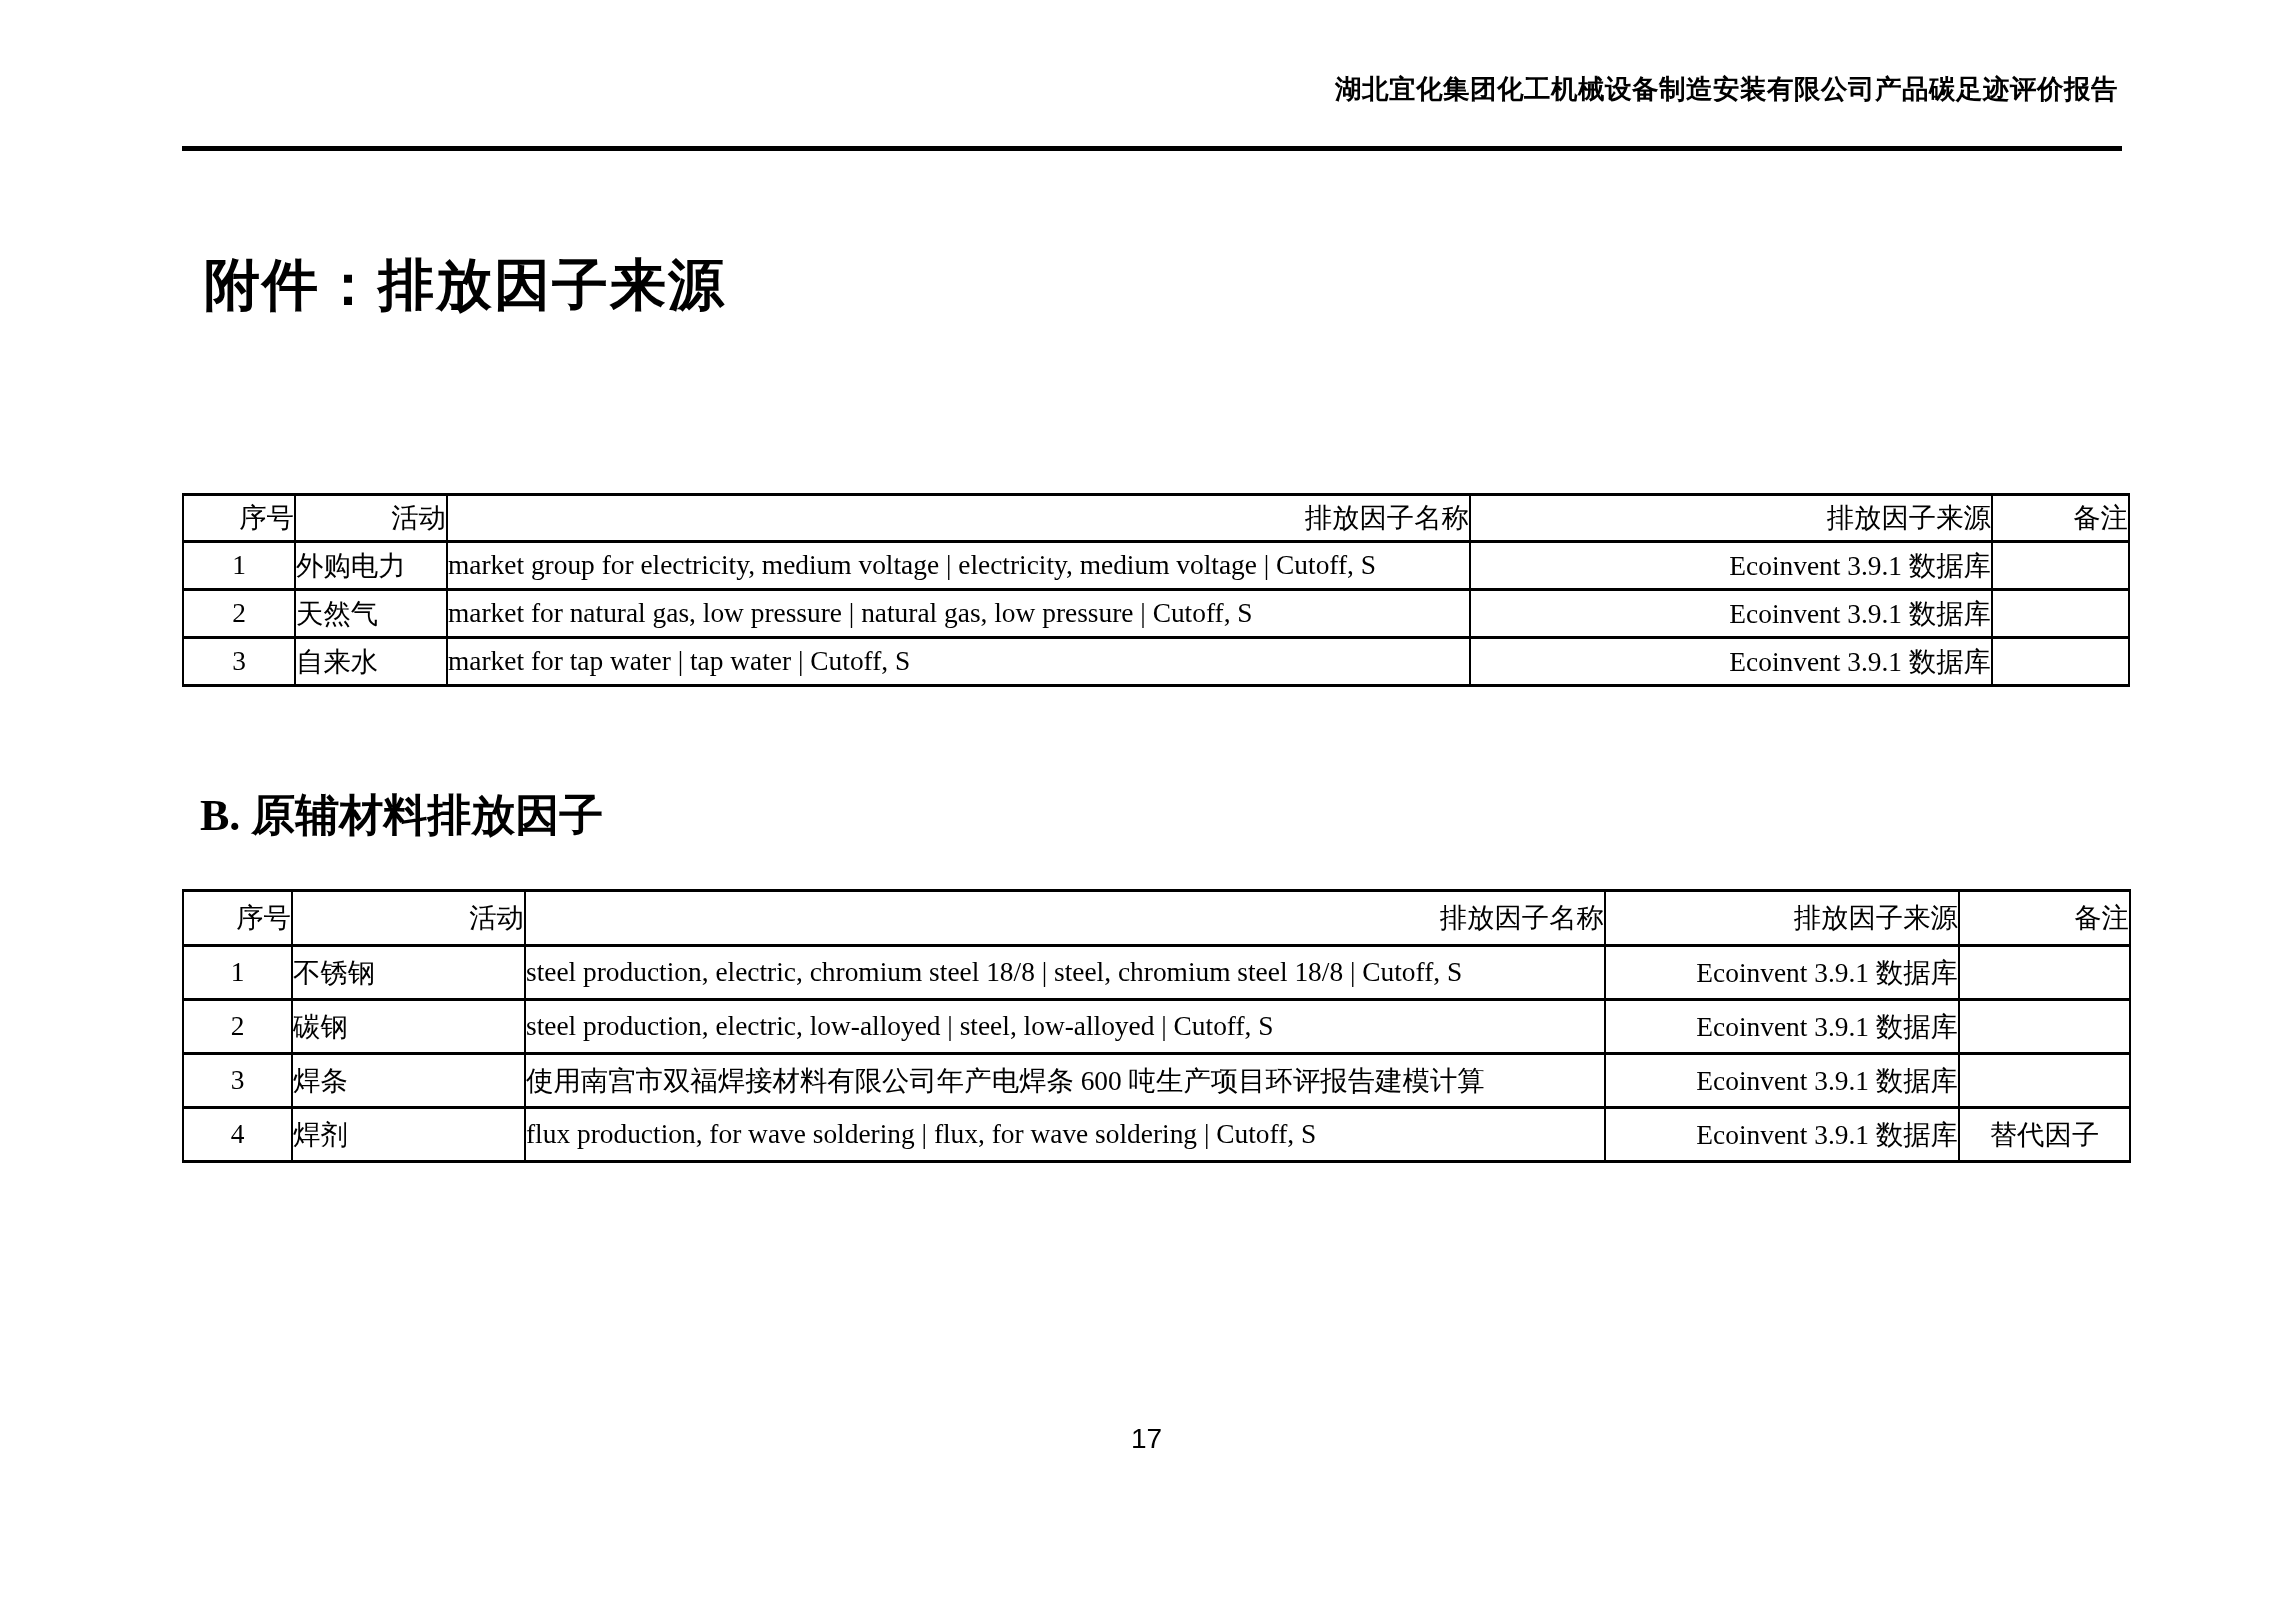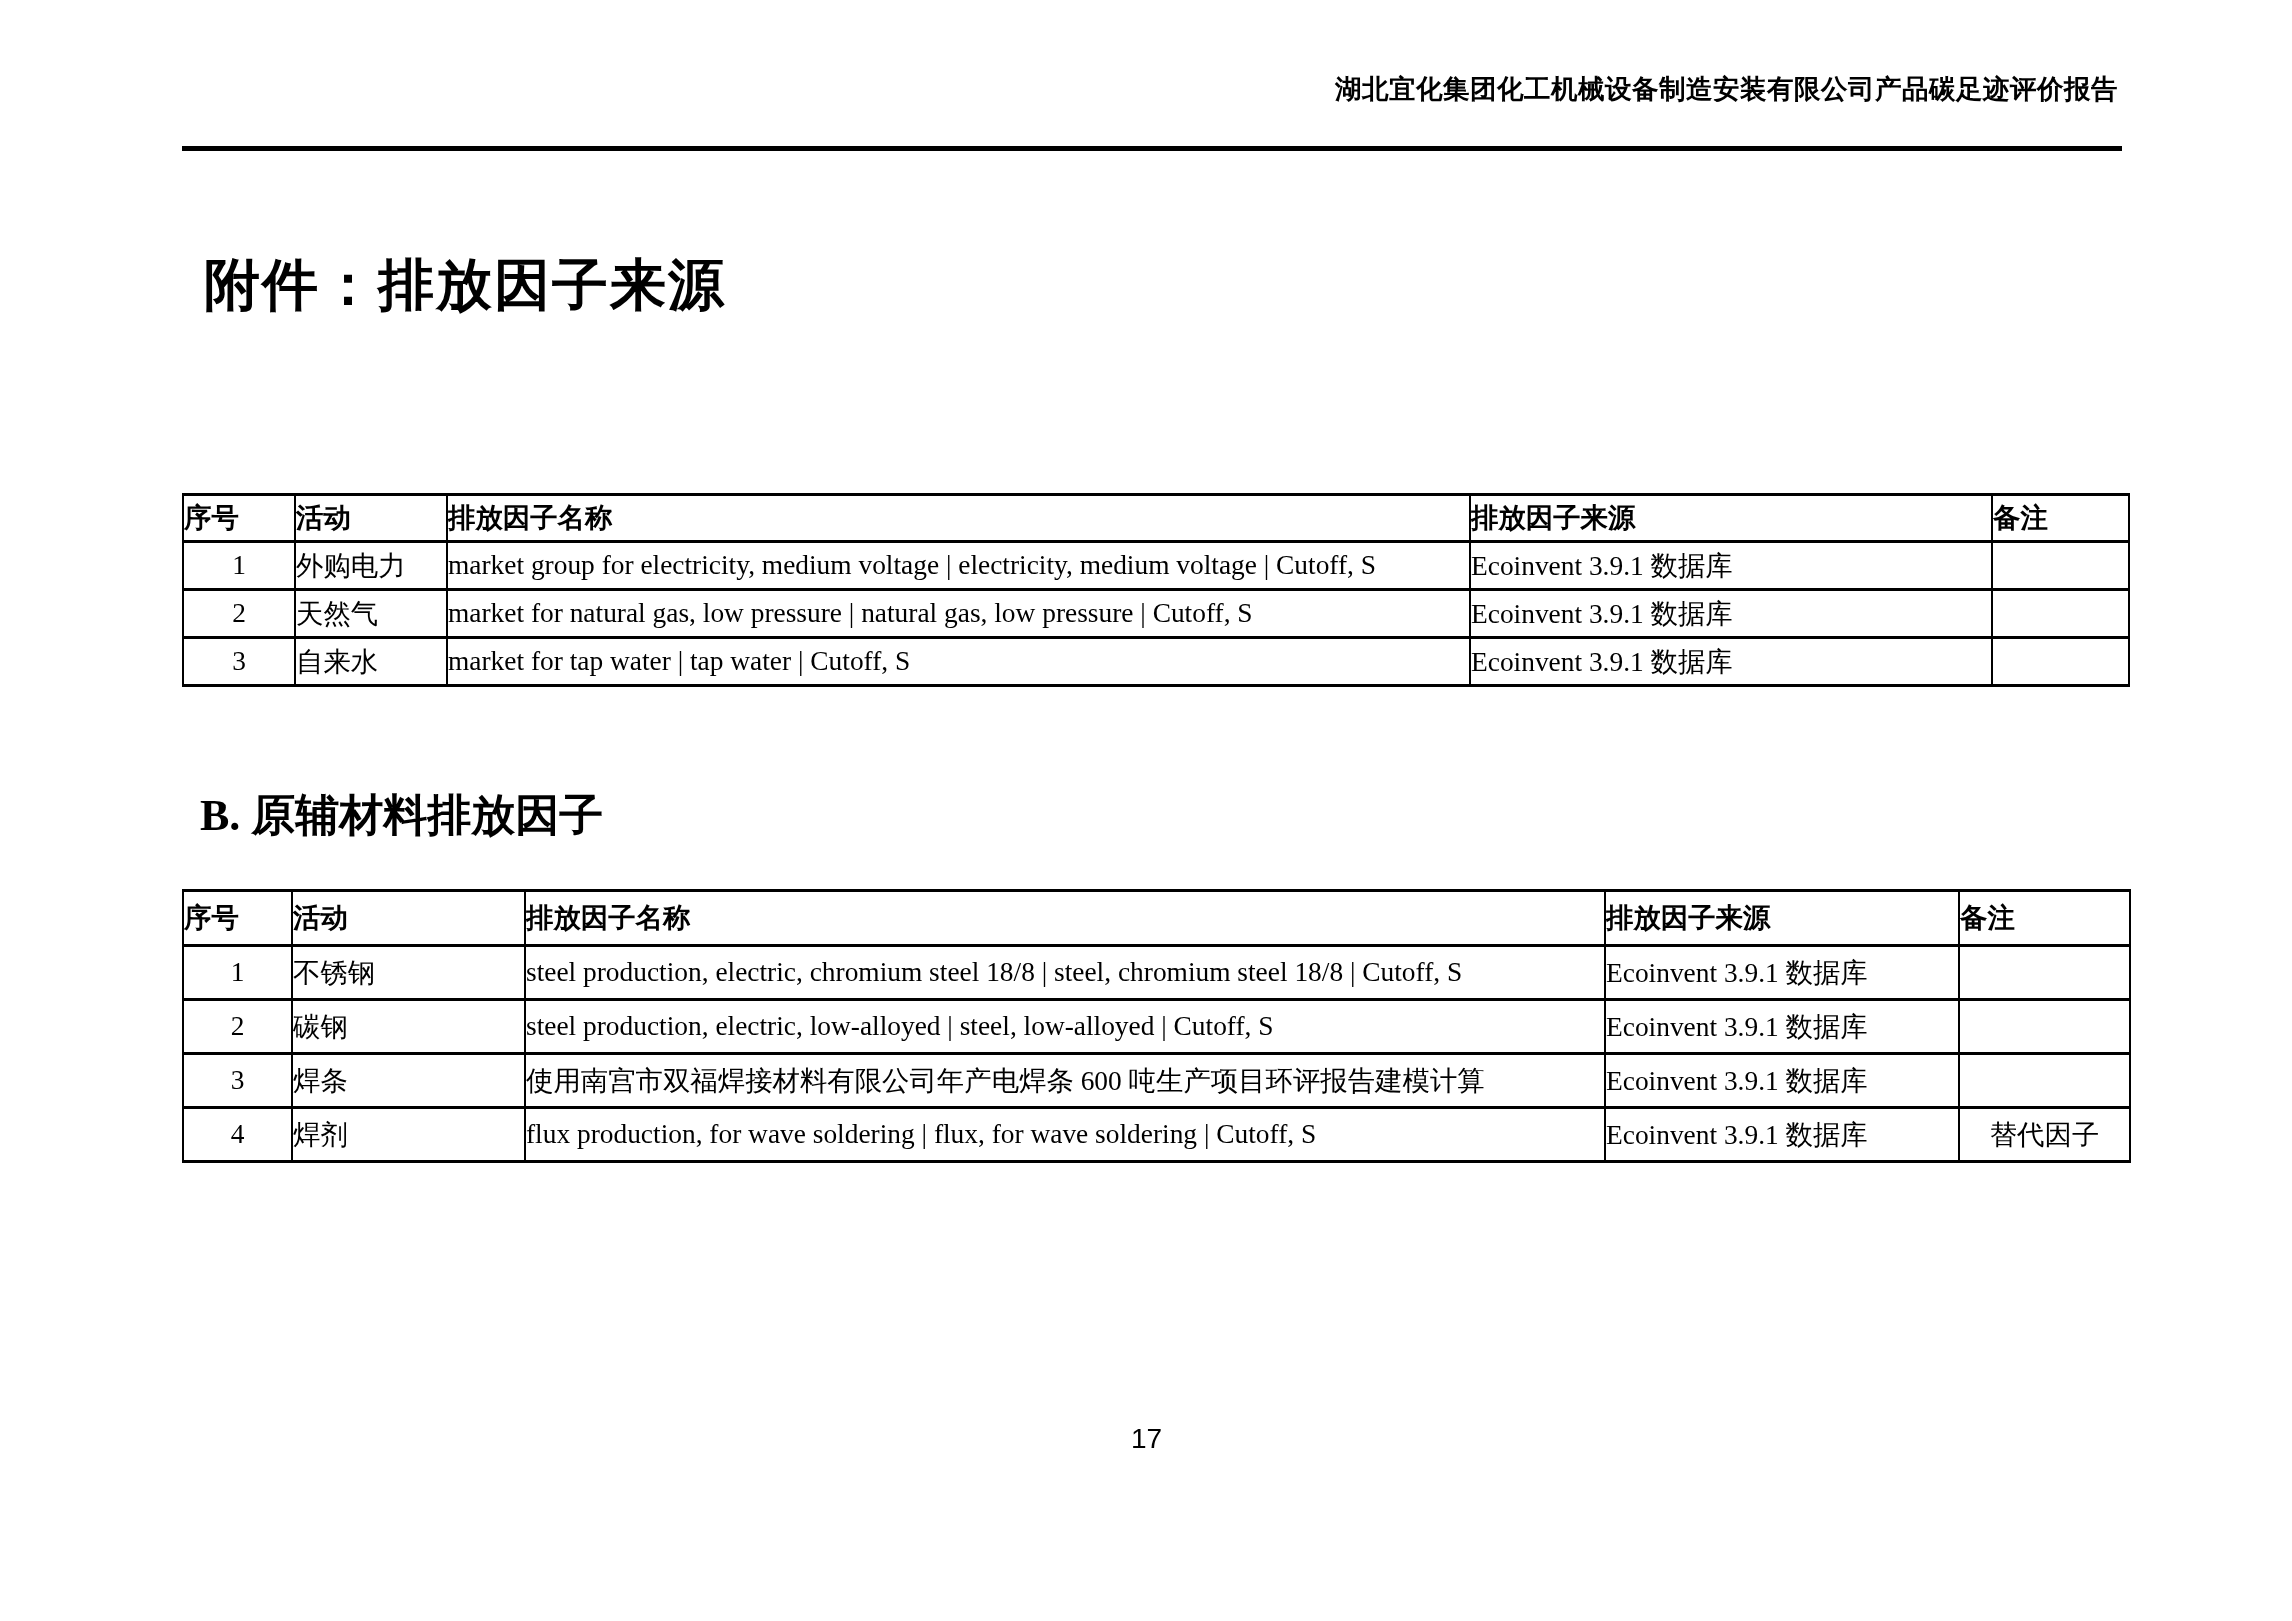--- a/index.html
+++ b/index.html
@@ -73,32 +73,32 @@
     border-left: 2px solid #000000;
     border-right: 2px solid #000000;
     border-top: 3.9px solid #000000;
     border-bottom: 3.9px solid #000000;
     padding: 0;
     overflow: hidden;
     white-space: nowrap;
     vertical-align: middle;
   }
   .factor-table th {
-    font-weight: bold;
-    text-align: left;
+    font-weight: normal;
+    text-align: right;
   }
   .table-a thead tr { height: 47px; }
   .table-a tbody tr { height: 48px; }
   .table-b thead tr { height: 55px; }
   .table-b tbody tr { height: 54px; }
 
   .c-no   { text-align: center; }
   .c-act  { text-align: left; padding-left: 11.8px; }
   .c-name { text-align: left; padding-left: 12.7px; }
-  .c-src  { text-align: left; padding-left: 12.7px; }
+  .c-src  { text-align: right; padding-left: 12.7px; }
   .c-note { text-align: center; }
 
   .page-number {
     position: absolute;
     top: 1423px;
     left: 0;
     width: 100%;
     text-align: center;
     font-family: "Liberation Sans", sans-serif;
     font-size: 28px;

